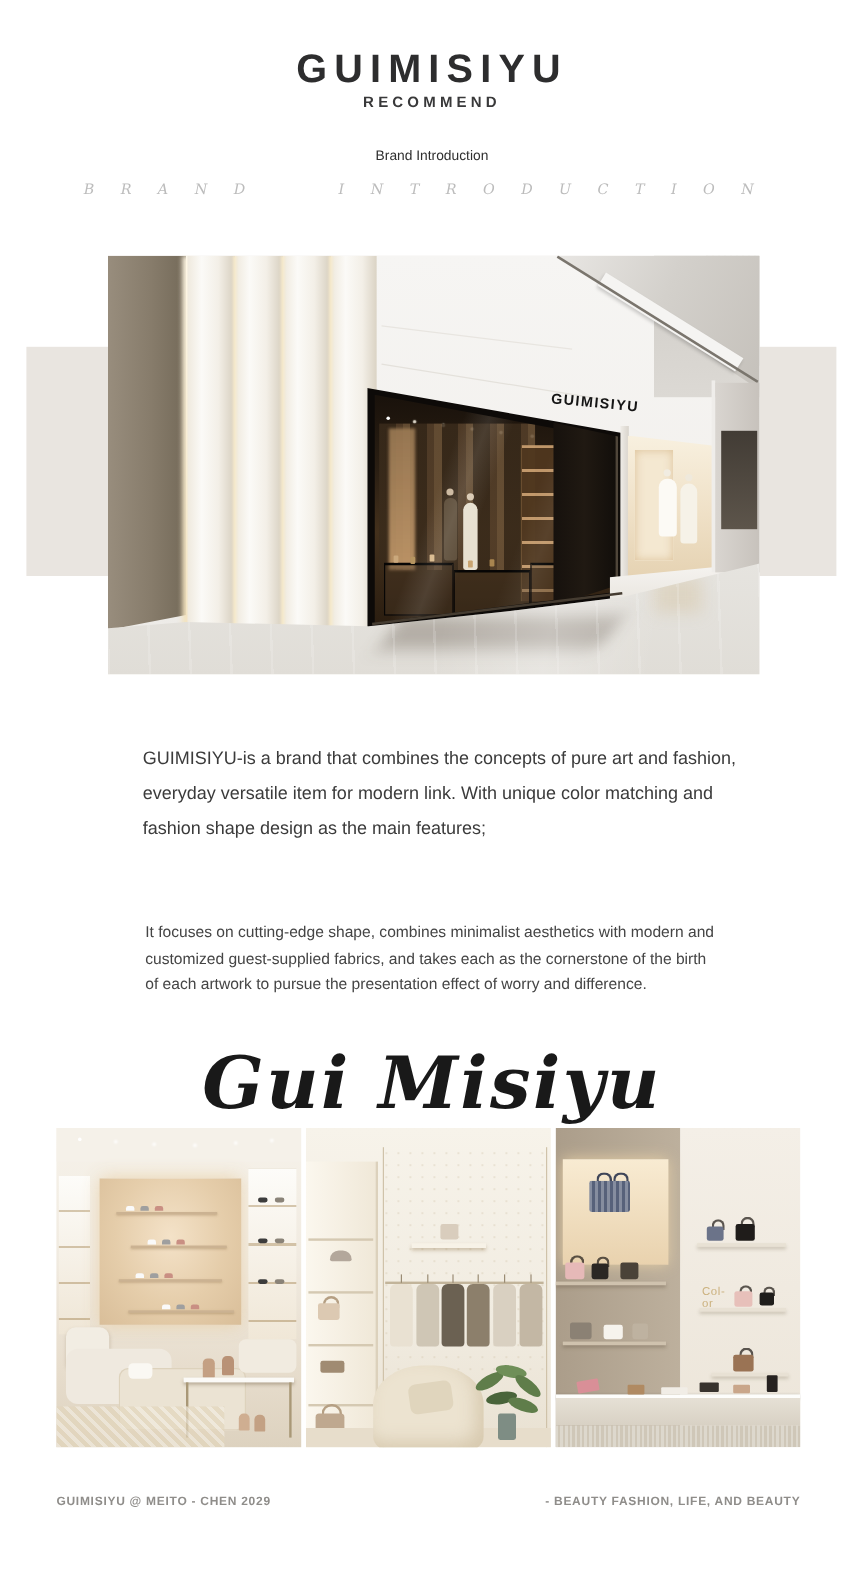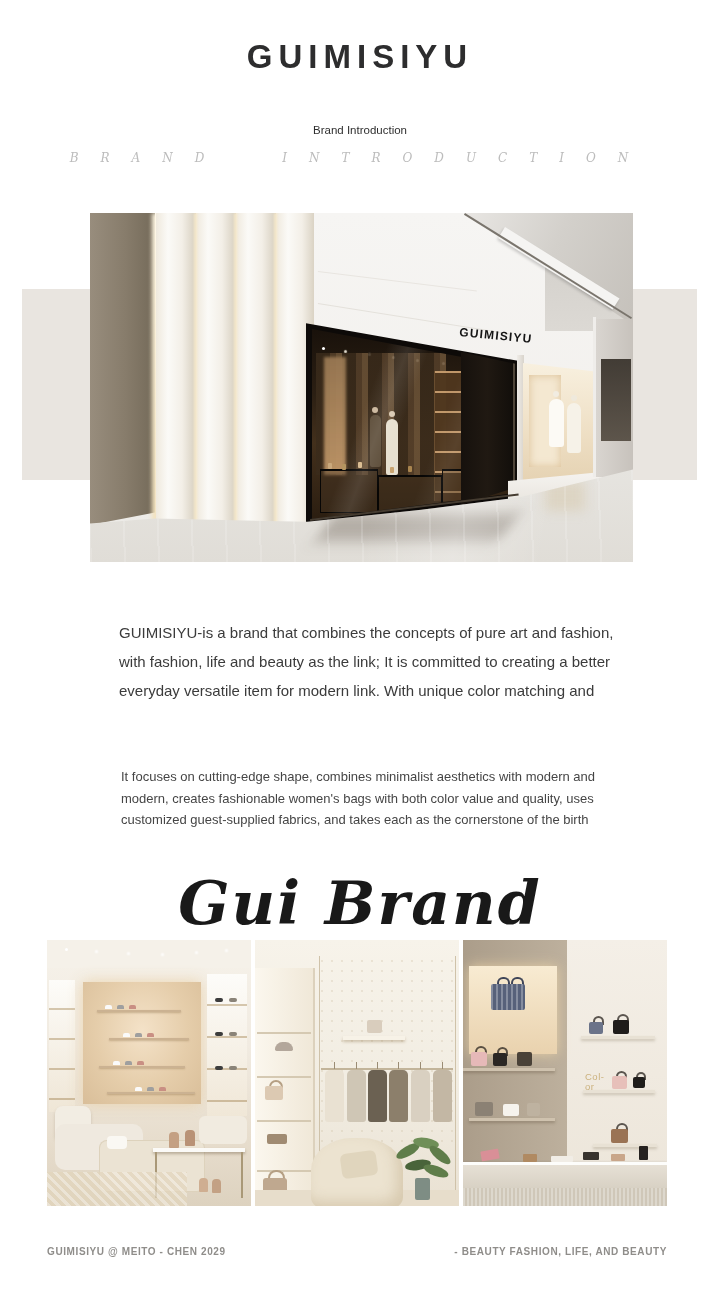--- a/index.html
+++ b/index.html
@@ -214,20 +214,21 @@
   
   .footer-left{left:47px;top:1246px;font-size:10px;font-weight:700;letter-spacing:.6px;color:#8f8d8a;}
   .footer-right{right:53px;top:1246px;font-size:10px;font-weight:700;letter-spacing:.6px;color:#8f8d8a;}
 </style>
 </head>
 <body>
 
 <div class="page">
 
   <div class="abs brand-title">GUIMISIYU</div>
+  <div class="abs brand-tagline">RECOMMEND</div>
   <div class="abs section-label">Brand Introduction</div>
   <div class="abs deco-row">BRAND INTRODUCTION</div>
 
   <div class="abs band"></div>
 
   <div class="abs hero">
     <div class="abs h-bg"></div>
     <div class="abs h-ceil-bg"></div>
     <div class="abs h-ceil-slats"></div>
     <div class="abs h-ceil-tri"></div>
@@ -283,31 +284,31 @@
     <div class="abs h-floor">
       <div class="abs h-refl-window"></div>
       <div class="abs h-refl-mann"></div>
       <div class="abs h-floor-streaks"></div>
       <div class="abs h-floor-glare"></div>
     </div>
   </div>
 
   <div class="abs para1">
     <div>GUIMISIYU-is a brand that combines the concepts of pure art and fashion,</div>
-    <div>with fashion, life and beauty as the link; It is committed to creating a better</div>
     <div>everyday versatile item for modern link. With unique color matching and</div>
+    <div>fashion shape design as the main features;</div>
   </div>
 
   <div class="abs para2">
     <div>It focuses on cutting-edge shape, combines minimalist aesthetics with modern and</div>
-    <div>modern, creates fashionable women's bags with both color value and quality, uses</div>
     <div>customized guest-supplied fabrics, and takes each as the cornerstone of the birth</div>
+    <div>of each artwork to pursue the presentation effect of worry and difference.</div>
   </div>
 
-  <div class="abs script-title">Gui Brand</div>
+  <div class="abs script-title">Gui Misiyu</div>
 
   <div class="abs gallery">
 
     <div class="tile t1">
       <div class="abs t1-ceil"></div>
       <div class="abs t-lights"></div>
       <div class="abs t1-nicheL"></div>
       <div class="abs t1-nicheM">
         <div class="abs t1-shelf" style="left:14px;top:28px;width:84px"></div>
         <div class="abs t1-shoes" style="left:22px;top:23px"></div>

